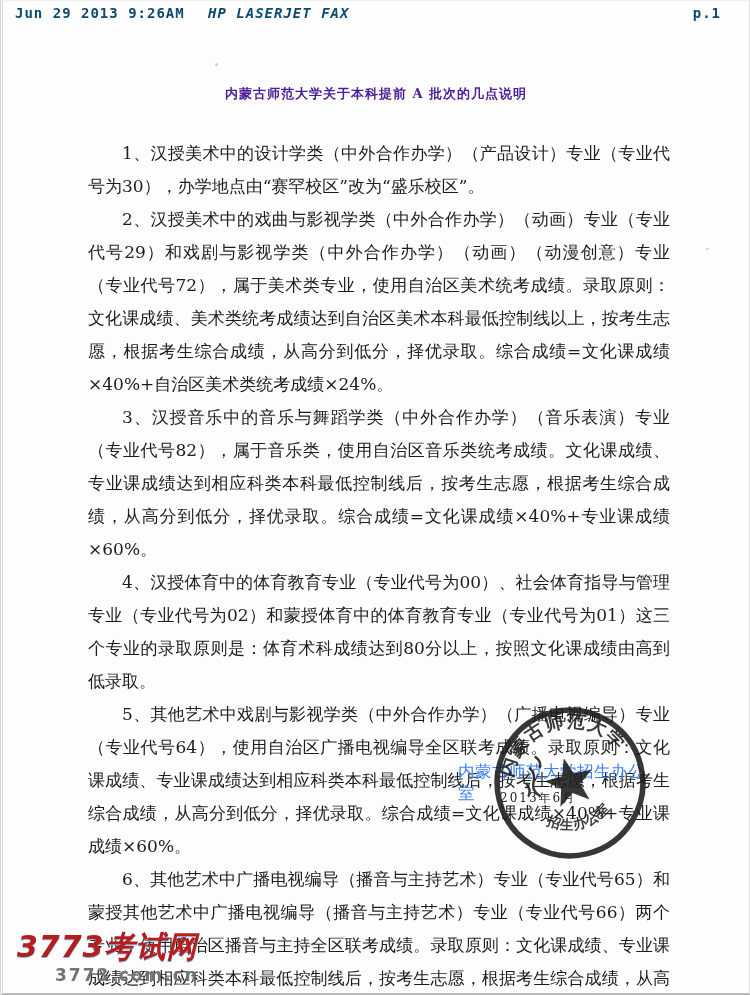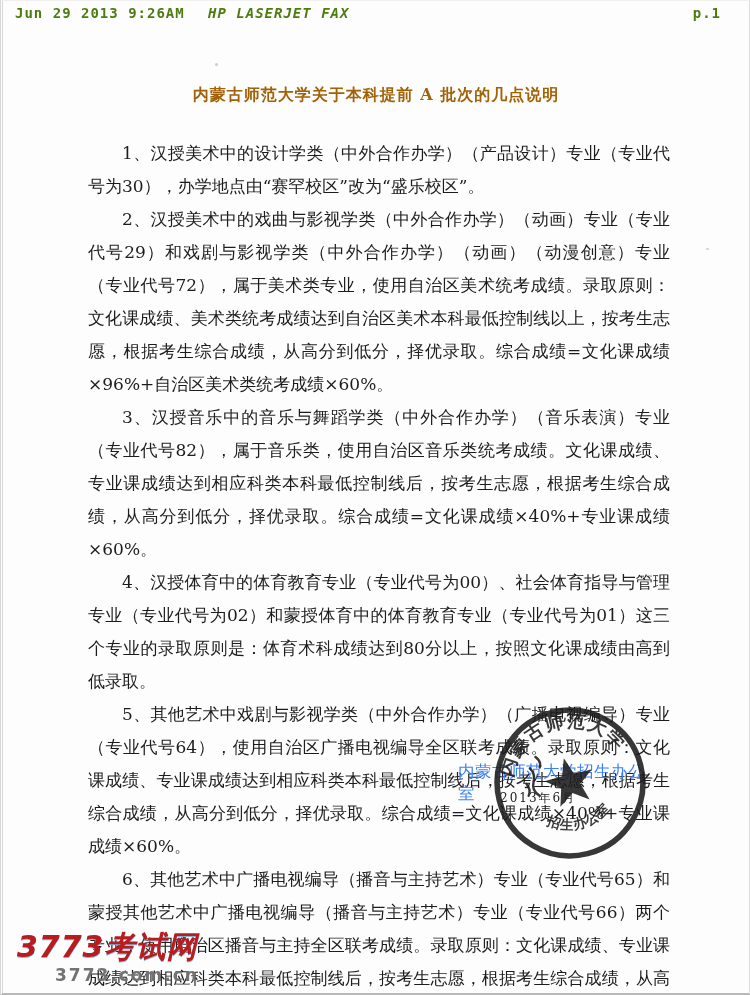--- a/index.html
+++ b/index.html
@@ -14,31 +14,31 @@
     border-bottom:2px solid #b9b9b9;
     box-sizing:border-box;
     overflow:hidden;
     font-family:"DejaVu Serif","Liberation Serif",serif;
     color:#1f1f1f;
   }
   
   .fax-header{
     position:absolute;top:4px;left:0;width:100%;
     font-family:"DejaVu Sans Mono","Liberation Mono",monospace;
-    font-weight:bold;font-size:14px;letter-spacing:1px;color:#4d7c0f;
+    font-weight:bold;font-size:14px;letter-spacing:1px;color:#0c4a6e;
     white-space:pre;
   }
   .fax-ts{position:absolute;left:12px;top:0;}
   .fax-device{position:absolute;left:205px;top:0;font-style:italic;}
   .fax-page{position:absolute;right:28px;top:0;}
   
   .doc-title{
     position:absolute;top:84px;left:0;width:100%;
-    text-align:center;font-size:16px;font-weight:bold;
-    letter-spacing:1px;color:#a16207;
+    text-align:center;font-size:13px;font-weight:bold;
+    letter-spacing:1px;color:#4c1d95;
   }
   
   .doc-body{
     position:absolute;top:136px;left:85px;width:582px;
     font-size:17px;line-height:33px;text-align:justify;
     color:#1c1c1c;
   }
   .doc-body p{margin:0;text-indent:2em;}
   
   .sig-org{
@@ -81,21 +81,21 @@
   <div class="fax-header">
     <span class="fax-ts">Jun 29 2013 9:26AM</span>
     <span class="fax-device">HP LASERJET FAX</span>
     <span class="fax-page">p.1</span>
   </div>
 
   <div class="doc-title">内蒙古师范大学关于本科提前 A 批次的几点说明</div>
 
   <div class="doc-body">
     <p>1、汉授美术中的设计学类（中外合作办学）（产品设计）专业（专业代号为30），办学地点由“赛罕校区”改为“盛乐校区”。</p>
-    <p>2、汉授美术中的戏曲与影视学类（中外合作办学）（动画）专业（专业代号29）和戏剧与影视学类（中外合作办学）（动画）（动漫创意）专业（专业代号72），属于美术类专业，使用自治区美术统考成绩。录取原则：文化课成绩、美术类统考成绩达到自治区美术本科最低控制线以上，按考生志愿，根据考生综合成绩，从高分到低分，择优录取。综合成绩=文化课成绩×96%+自治区美术类统考成绩×60%。</p>
+    <p>2、汉授美术中的戏曲与影视学类（中外合作办学）（动画）专业（专业代号29）和戏剧与影视学类（中外合作办学）（动画）（动漫创意）专业（专业代号72），属于美术类专业，使用自治区美术统考成绩。录取原则：文化课成绩、美术类统考成绩达到自治区美术本科最低控制线以上，按考生志愿，根据考生综合成绩，从高分到低分，择优录取。综合成绩=文化课成绩×40%+自治区美术类统考成绩×24%。</p>
     <p>3、汉授音乐中的音乐与舞蹈学类（中外合作办学）（音乐表演）专业（专业代号82），属于音乐类，使用自治区音乐类统考成绩。文化课成绩、专业课成绩达到相应科类本科最低控制线后，按考生志愿，根据考生综合成绩，从高分到低分，择优录取。综合成绩=文化课成绩×40%+专业课成绩×60%。</p>
     <p>4、汉授体育中的体育教育专业（专业代号为00）、社会体育指导与管理专业（专业代号为02）和蒙授体育中的体育教育专业（专业代号为01）这三个专业的录取原则是：体育术科成绩达到80分以上，按照文化课成绩由高到低录取。</p>
     <p>5、其他艺术中戏剧与影视学类（中外合作办学）（广播电视编导）专业（专业代号64），使用自治区广播电视编导全区联考成绩。录取原则：文化课成绩、专业课成绩达到相应科类本科最低控制线后，按考生志愿，根据考生综合成绩，从高分到低分，择优录取。综合成绩=文化课成绩×40%+专业课成绩×60%。</p>
     <p>6、其他艺术中广播电视编导（播音与主持艺术）专业（专业代号65）和蒙授其他艺术中广播电视编导（播音与主持艺术）专业（专业代号66）两个专业，使用自治区播音与主持全区联考成绩。录取原则：文化课成绩、专业课成绩达到相应科类本科最低控制线后，按考生志愿，根据考生综合成绩，从高分到低分，择优录取。综合成绩=文化课成绩×40%+专业课成绩×60%。</p>
   </div>
 
   <div class="sig-org">内蒙古师范大学招生办公室</div>
   <div class="sig-date">2013年6月</div>
 
   <svg class="stamp" viewBox="0 0 200 200">

